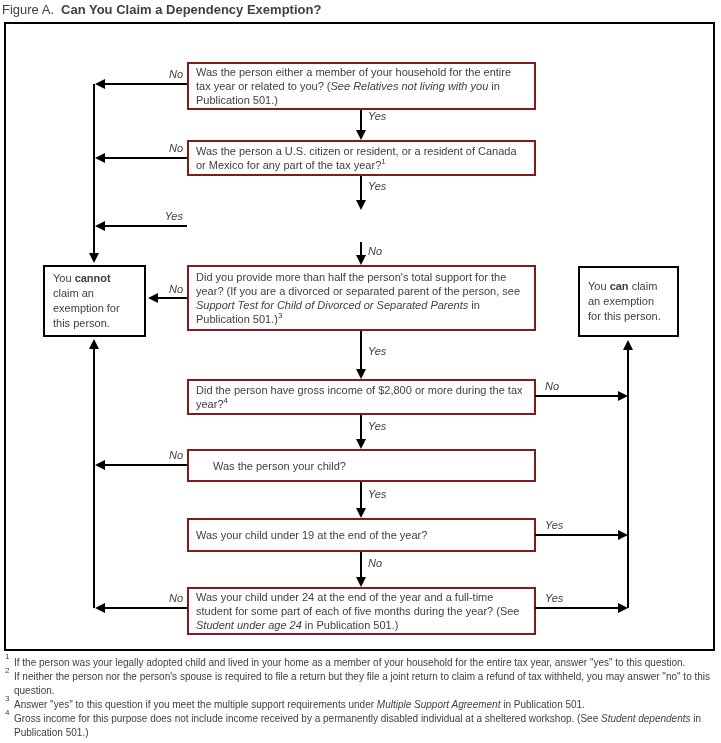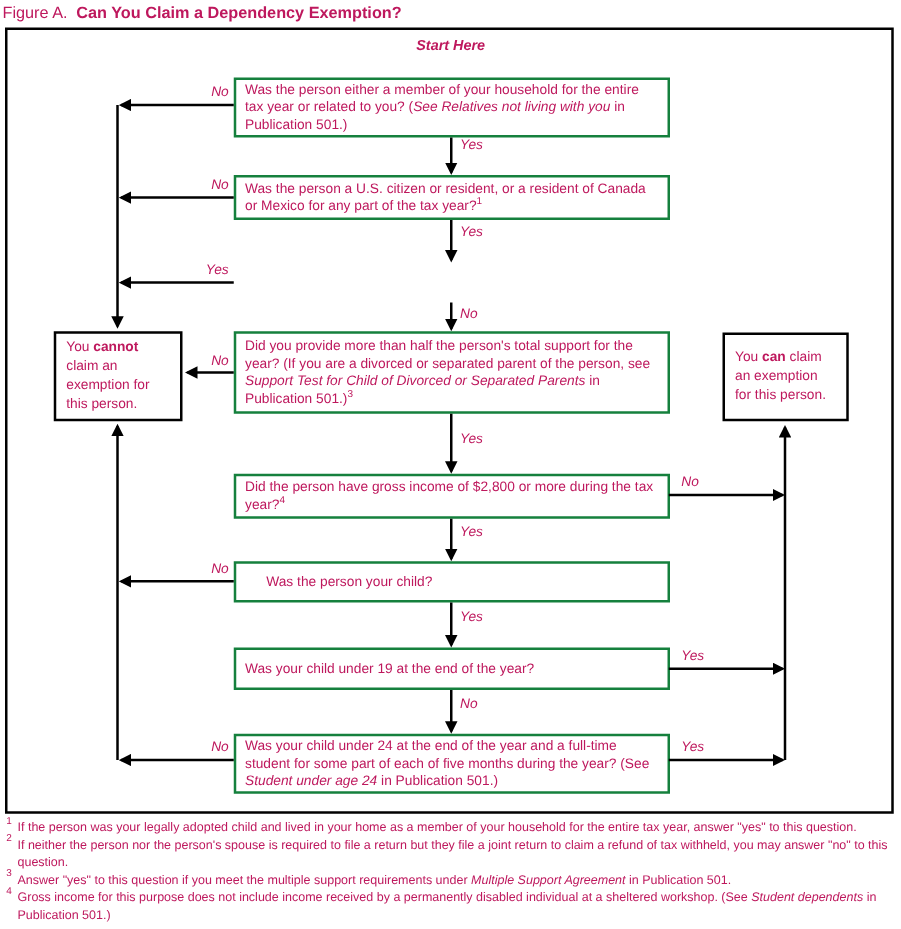--- a/index.html
+++ b/index.html
@@ -1,26 +1,26 @@
 <!DOCTYPE html>
 <html><head>
 <meta charset="utf-8">
 <style>
   html,body{margin:0;padding:0;background:#fff;}
   .page{
     position:relative;width:721px;height:743px;background:#fff;overflow:hidden;
-    font-family:"Liberation Sans","DejaVu Sans",sans-serif;color:#be185d;
+    font-family:"Liberation Sans","DejaVu Sans",sans-serif;color:#404040;
   }
   .title{position:absolute;left:2px;top:2px;font-size:13px;white-space:nowrap;}
   .title .fig{font-weight:normal;}
   .title .main{font-weight:bold;margin-left:7px;}
   .outer-border{position:absolute;left:4px;top:22px;width:711px;height:629px;border:2px solid #000;box-sizing:border-box;}
   .start{position:absolute;left:0;right:0;top:31px;text-align:center;font-weight:bold;font-style:italic;font-size:11.5px;}
   .qbox{
-    position:absolute;left:187px;width:349px;border:2px solid #15803d;box-sizing:border-box;
+    position:absolute;left:187px;width:349px;border:2px solid #7f1d1d;box-sizing:border-box;
     display:flex;align-items:center;font-size:11px;line-height:14px;padding:1px 7px;background:#fff;
   }
   .qbox sup,.fn sup{font-size:8px;line-height:0;}
   .obox{
     position:absolute;border:2px solid #000;box-sizing:border-box;background:#fff;
     display:flex;align-items:center;font-size:11px;line-height:15px;padding:4px 8px;
   }
   .obox-cannot{left:43px;top:265px;width:103px;height:72px;}
   .obox-can{left:578px;top:266px;width:101px;height:71px;}
   .lbl{position:absolute;font-style:italic;font-size:11px;line-height:12px;}
@@ -37,21 +37,20 @@
 <body>
 
 <div class="page">
 
   <div class="title">
     <span class="fig">Figure A.</span><span class="main">Can You Claim a Dependency Exemption?</span>
   </div>
 
   <div class="outer-border"></div>
 
-  <div class="start">Start Here</div>
 
   <div class="qbox" style="top:62px;height:48px;">
       <span><span>Was the person either a member of your household for the entire tax year or related to you? (</span><span style="font-style: italic;">See Relatives not living with you</span><span> in Publication 501.)</span></span>
     </div>
   <div class="qbox" style="top:140px;height:36px;">
       <span><span>Was the person a U.S. citizen or resident, or a resident of Canada or Mexico for any part of the tax year?</span><sup>1</sup></span>
     </div>
   <div class="qbox" style="top:265px;height:66px;">
       <span><span>Did you provide more than half the person's total support for the year? (If you are a divorced or separated parent of the person, see </span><span style="font-style: italic;">Support Test for Child of Divorced or Separated Parents</span><span> in Publication 501.)</span><sup>3</sup></span>
     </div>

